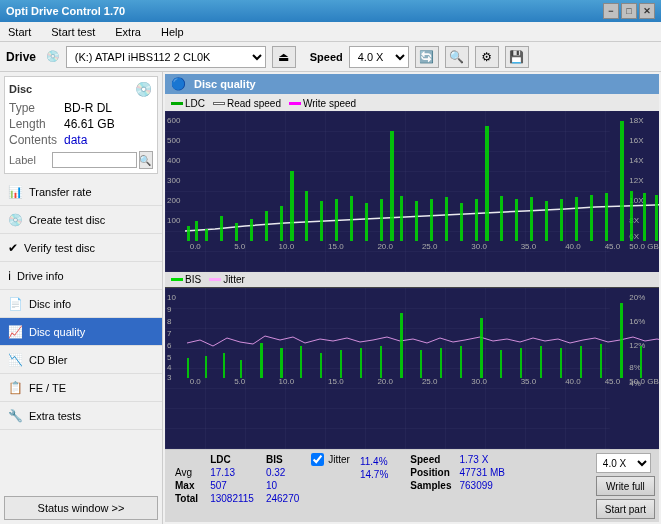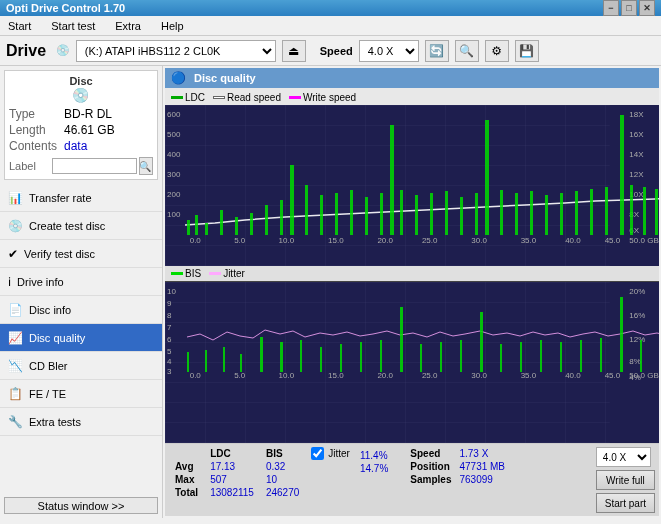--- a/index.html
+++ b/index.html
@@ -1,21 +1,21 @@
 <!DOCTYPE html>
 <html><head>
   <meta charset="utf-8">
   <style>
     * { margin: 0; padding: 0; box-sizing: border-box; }
     body { width: 661px; height: 524px; background: #f0f0f0; font-family: 'Segoe UI', Tahoma, sans-serif; font-size: 11px; overflow: hidden; }
     
     
     .title-bar {
       background: linear-gradient(to bottom, #4a9fd4, #2b7fc1);
-      height: 16px;
+      height: 22px;
       display: flex;
       align-items: center;
       justify-content: space-between;
       padding: 0 6px;
       color: white;
       font-size: 11px;
       font-weight: bold;
     }
     .title-bar-controls { display: flex; gap: 2px; }
     .title-btn {
@@ -41,21 +41,21 @@
     
     .drive-bar {
       background: #f0f0f0;
       height: 30px;
       display: flex;
       align-items: center;
       padding: 2px 6px;
       border-bottom: 1px solid #ccc;
       gap: 6px;
     }
-    .drive-label { font-size: 16px; font-weight: bold; margin-right: 4px; }
+    .drive-label { font-size: 12px; font-weight: bold; margin-right: 4px; }
     .drive-select {
       background: white;
       border: 1px solid #aaa;
       height: 22px;
       font-size: 11px;
       padding: 0 4px;
       min-width: 200px;
     }
     .speed-label { font-size: 11px; font-weight: bold; margin-left: 8px; }
     .speed-select {
@@ -94,21 +94,20 @@
       background: white;
       border: 1px solid #ccc;
       margin: 4px;
       padding: 4px;
     }
     .disc-panel-header {
       display: flex;
       justify-content: space-between;
       align-items: center;
       margin-bottom: 4px;
-      flex-direction: column;
     }
     .disc-title { font-size: 11px; font-weight: bold; color: #333; }
     .disc-icon { font-size: 14px; }
     .disc-row { display: flex; margin-bottom: 2px; font-size: 12px; }
     .disc-key { width: 55px; color: #666; }
     .disc-value { color: #000; font-weight: normal; text-align: right; }
     .disc-value.blue { color: #0000cc; }
     .disc-label-row { display: flex; align-items: center; margin-top: 4px; }
     .label-input {
       border: 1px solid #aaa;
@@ -136,21 +135,21 @@
       border-bottom: 1px solid #ddd;
       gap: 6px;
     }
     .nav-item.active { background: #316ac5; color: white; }
     .nav-item .nav-icon { font-size: 12px; }
     
     .status-btn {
       margin: 4px;
       background: #e8e8e8;
       border: 1px solid #aaa;
-      height: 17px;
+      height: 24px;
       display: flex;
       align-items: center;
       justify-content: center;
       cursor: pointer;
       font-size: 11px;
     }
     
     
     .chart-area {
       flex: 1;
@@ -522,21 +521,21 @@
     <div class="stats-area" style="font-size:10px; background:#d8d8d8; padding:3px 4px; display:flex; gap:6px; align-items:flex-start;">
 
       <table class="stats-table">
         <tbody>
             <tr>
           <td></td>
           <td style="font-weight:bold; padding:1px 6px;">LDC</td>
           <td style="font-weight:bold; padding:1px 6px;">BIS</td>
         </tr>
         <tr>
-          <td style="font-weight:bold;">Avg</td>
+          <td style="font-weight:normal;">Avg</td>
           <td style="color:#0000cc; padding:1px 6px;">17.13</td>
           <td style="color:#0000cc; padding:1px 6px;">0.32</td>
         </tr>
         <tr>
           <td style="font-weight:bold;">Max</td>
           <td style="color:#0000cc; padding:1px 6px;">507</td>
           <td style="color:#0000cc; padding:1px 6px;">10</td>
         </tr>
         <tr>
           <td style="font-weight:bold;">Total</td>

